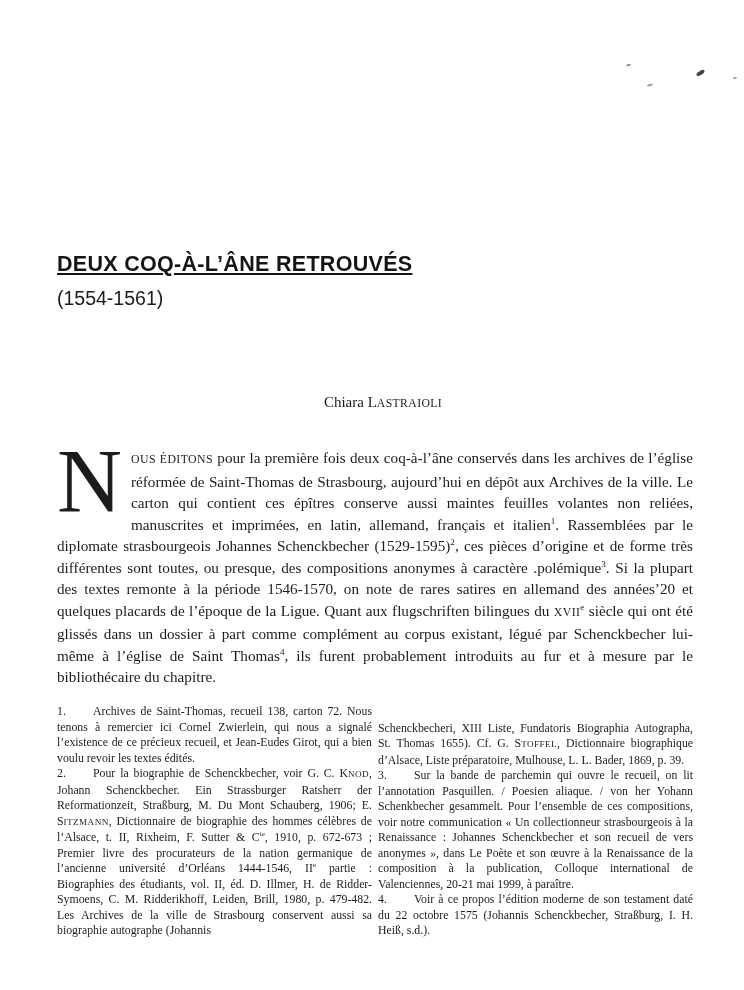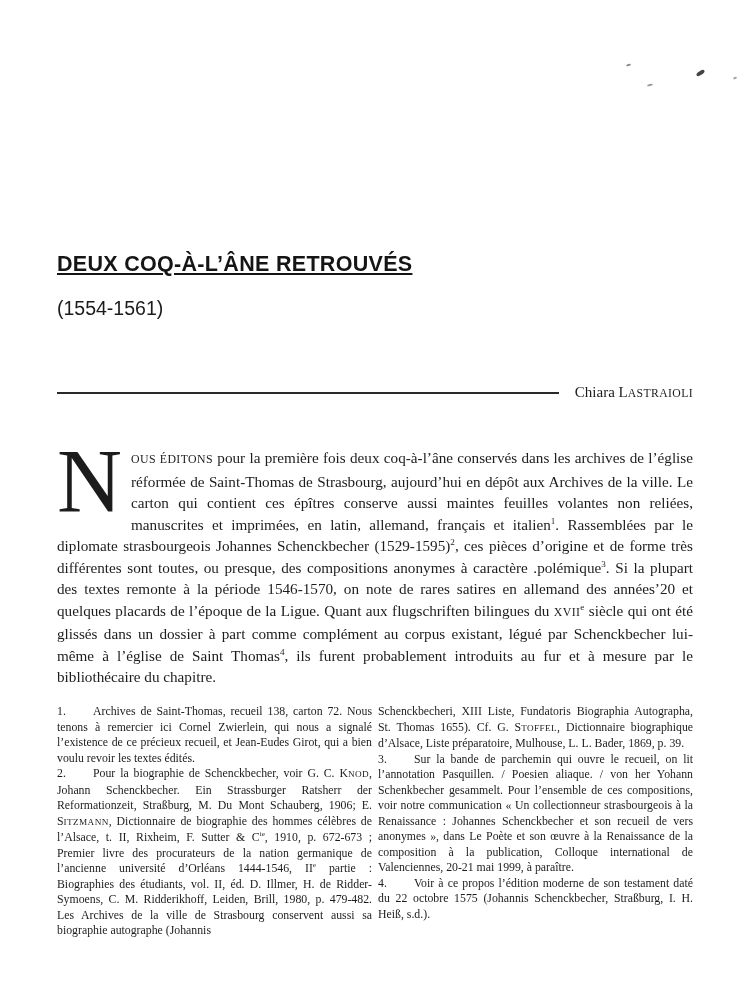--- a/index.html
+++ b/index.html
@@ -23,30 +23,30 @@
   .title {
     margin:0;
     font-family:"Liberation Sans", "DejaVu Sans", sans-serif;
     font-weight:700;
     font-size:21.5px;
     letter-spacing:0.3px;
     color:#151515;
     text-decoration:underline;
   }
   .subtitle {
-    margin-top:20px;
+    margin-top:10px;
     font-family:"Liberation Sans", "DejaVu Sans", sans-serif;
     font-weight:400;
     font-size:19.5px;
     color:#1b1b1b;
   }
 
   .byline {
-    position:absolute; left:57px; top:384px; width:636px;
-    display:flex; align-items:center;
+    position:absolute; left:57px; top:392px; width:636px;
+    display:flex; align-items:center;flex-direction:column;
   }
   .rule { flex:1 1 auto; height:2px; background:#2a2a2a; }
   .author { margin-left:16px; font-size:15px; white-space:nowrap; }
 
   .body-text {
     position:absolute; left:57px; top:447px; width:636px;
     font-size:15.2px; line-height:21.5px;
     text-align:justify;
   }
   .opening { margin:0; }
@@ -61,20 +61,21 @@
   .seg-p  { }
   .seg-i  { }
   .seg-sc { font-size:0.78em; letter-spacing:0.4px; }
   .seg-sup{ font-size:0.6em; vertical-align:super; line-height:0; }
 
   .footnotes {
     position:absolute; left:57px; top:704px; width:636px;
     display:flex; gap:6px;
     font-size:11.8px; line-height:15.5px;
     text-align:justify;
+    align-items:flex-end;
   }
   .fncol { flex:1 1 0; min-width:0; }
   .footnote { margin:0; }
   .fnnum { display:inline-block; min-width:36px; }
 
   .footer {
     position:absolute; left:57px; top:944px; width:636px;
     text-align:center;
     font-size:14.3px;
   }

